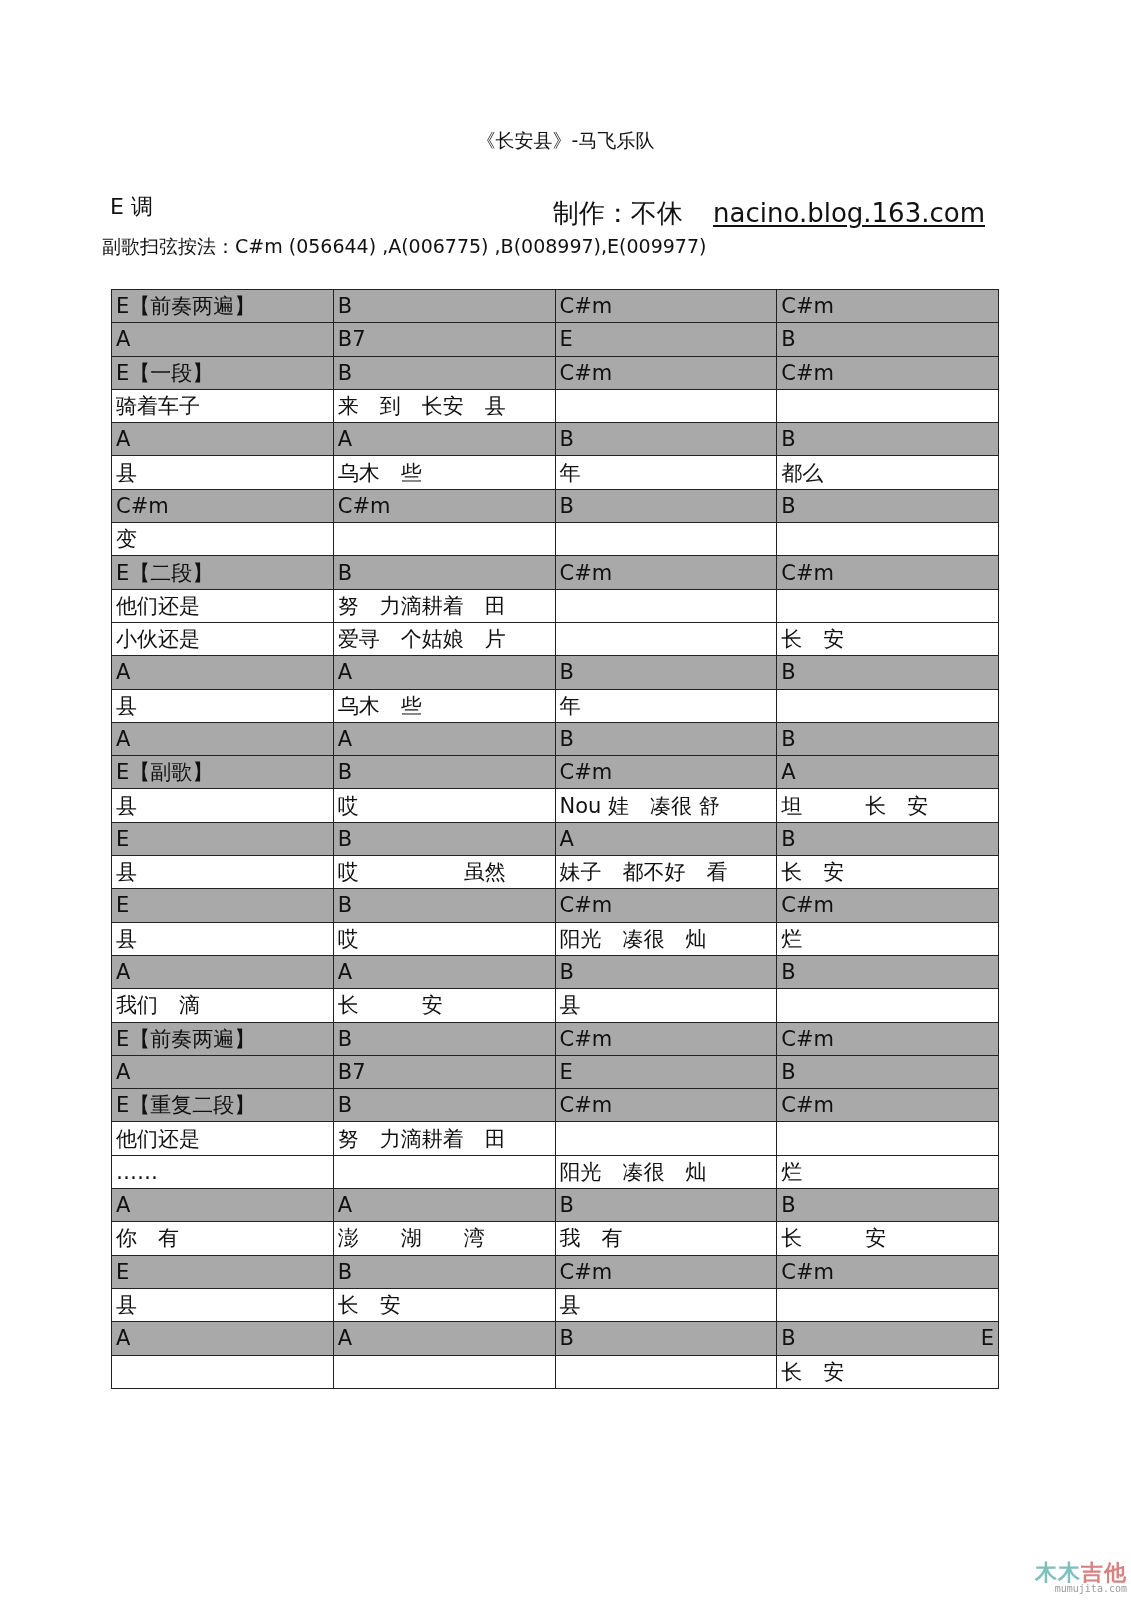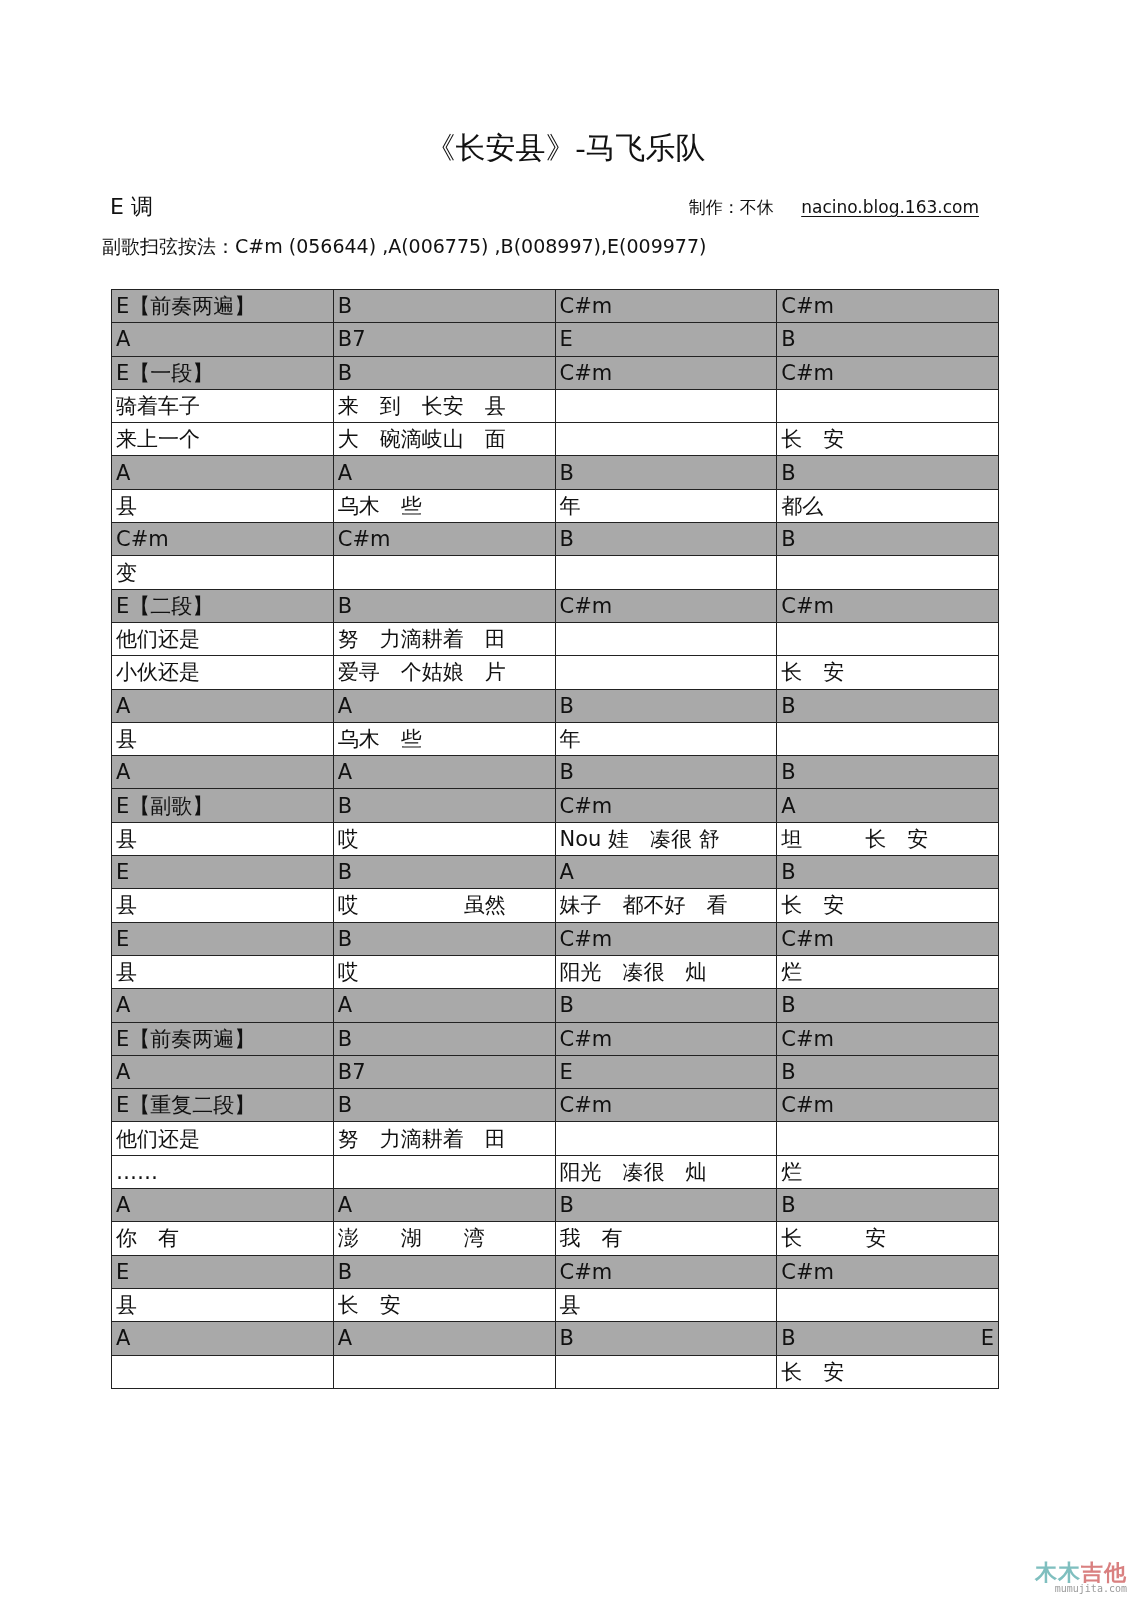--- a/index.html
+++ b/index.html
@@ -2,27 +2,27 @@
 <html><head>
 <meta charset="utf-8">
 <style>
   html, body { margin: 0; padding: 0; background: #ffffff; }
   body {
     width: 1131px; height: 1600px; position: relative; overflow: hidden;
     font-family: "DejaVu Sans", "Liberation Sans", sans-serif; color: #111;
   }
   .title {
     position: absolute; top: 128px; left: 0; width: 1131px; text-align: center;
-    font-size: 30px; letter-spacing: 0px; color: #111; font-family: Liberation Serif, serif;
+    font-size: 19px; letter-spacing: 0px; color: #111;
   }
   .key {
     position: absolute; top: 192px; left: 110px; font-size: 22px;
   }
   .credit {
-    position: absolute; top: 196px; right: 152px; font-size: 17px; white-space: nowrap;
+    position: absolute; top: 196px; right: 146px; font-size: 26px; white-space: nowrap;
   }
   .credit .author { margin-right: 22px; }
   .credit .link { text-decoration: underline; text-underline-offset: 3px; color: #111; }
   .strum {
     position: absolute; top: 234px; left: 102px; font-size: 19px; white-space: nowrap;
   }
   table.chart {
     position: absolute; top: 289px; left: 111px;
     border-collapse: collapse; table-layout: fixed; width: 887px;
   }
@@ -81,26 +81,20 @@
         <td>B</td>
         <td>C#m</td>
         <td>C#m</td>
       </tr>
       <tr class="lyric">
         <td class="r">骑着车子</td>
         <td>来　到　长安　县</td>
         <td></td>
         <td></td>
       </tr>
-      <tr class="lyric">
-        <td class="r">来上一个</td>
-        <td>大　碗滴岐山　面</td>
-        <td></td>
-        <td class="r">长　安</td>
-      </tr>
       <tr class="chord">
         <td>A</td>
         <td>A</td>
         <td>B</td>
         <td>B</td>
       </tr>
       <tr class="lyric">
         <td>县</td>
         <td class="r">乌木　些</td>
         <td>年</td>
@@ -188,20 +182,26 @@
         <td>县</td>
         <td>哎</td>
         <td>阳光　凑很　灿</td>
         <td>烂</td>
       </tr>
       <tr class="chord">
         <td>A</td>
         <td>A</td>
         <td>B</td>
         <td>B</td>
+      </tr>
+      <tr class="lyric">
+        <td class="r">我们　滴</td>
+        <td>长　　　安</td>
+        <td>县</td>
+        <td></td>
       </tr>
       <tr class="chord">
         <td class="sec">E【前奏两遍】</td>
         <td>B</td>
         <td>C#m</td>
         <td>C#m</td>
       </tr>
       <tr class="chord">
         <td>A</td>
         <td>B7</td>

